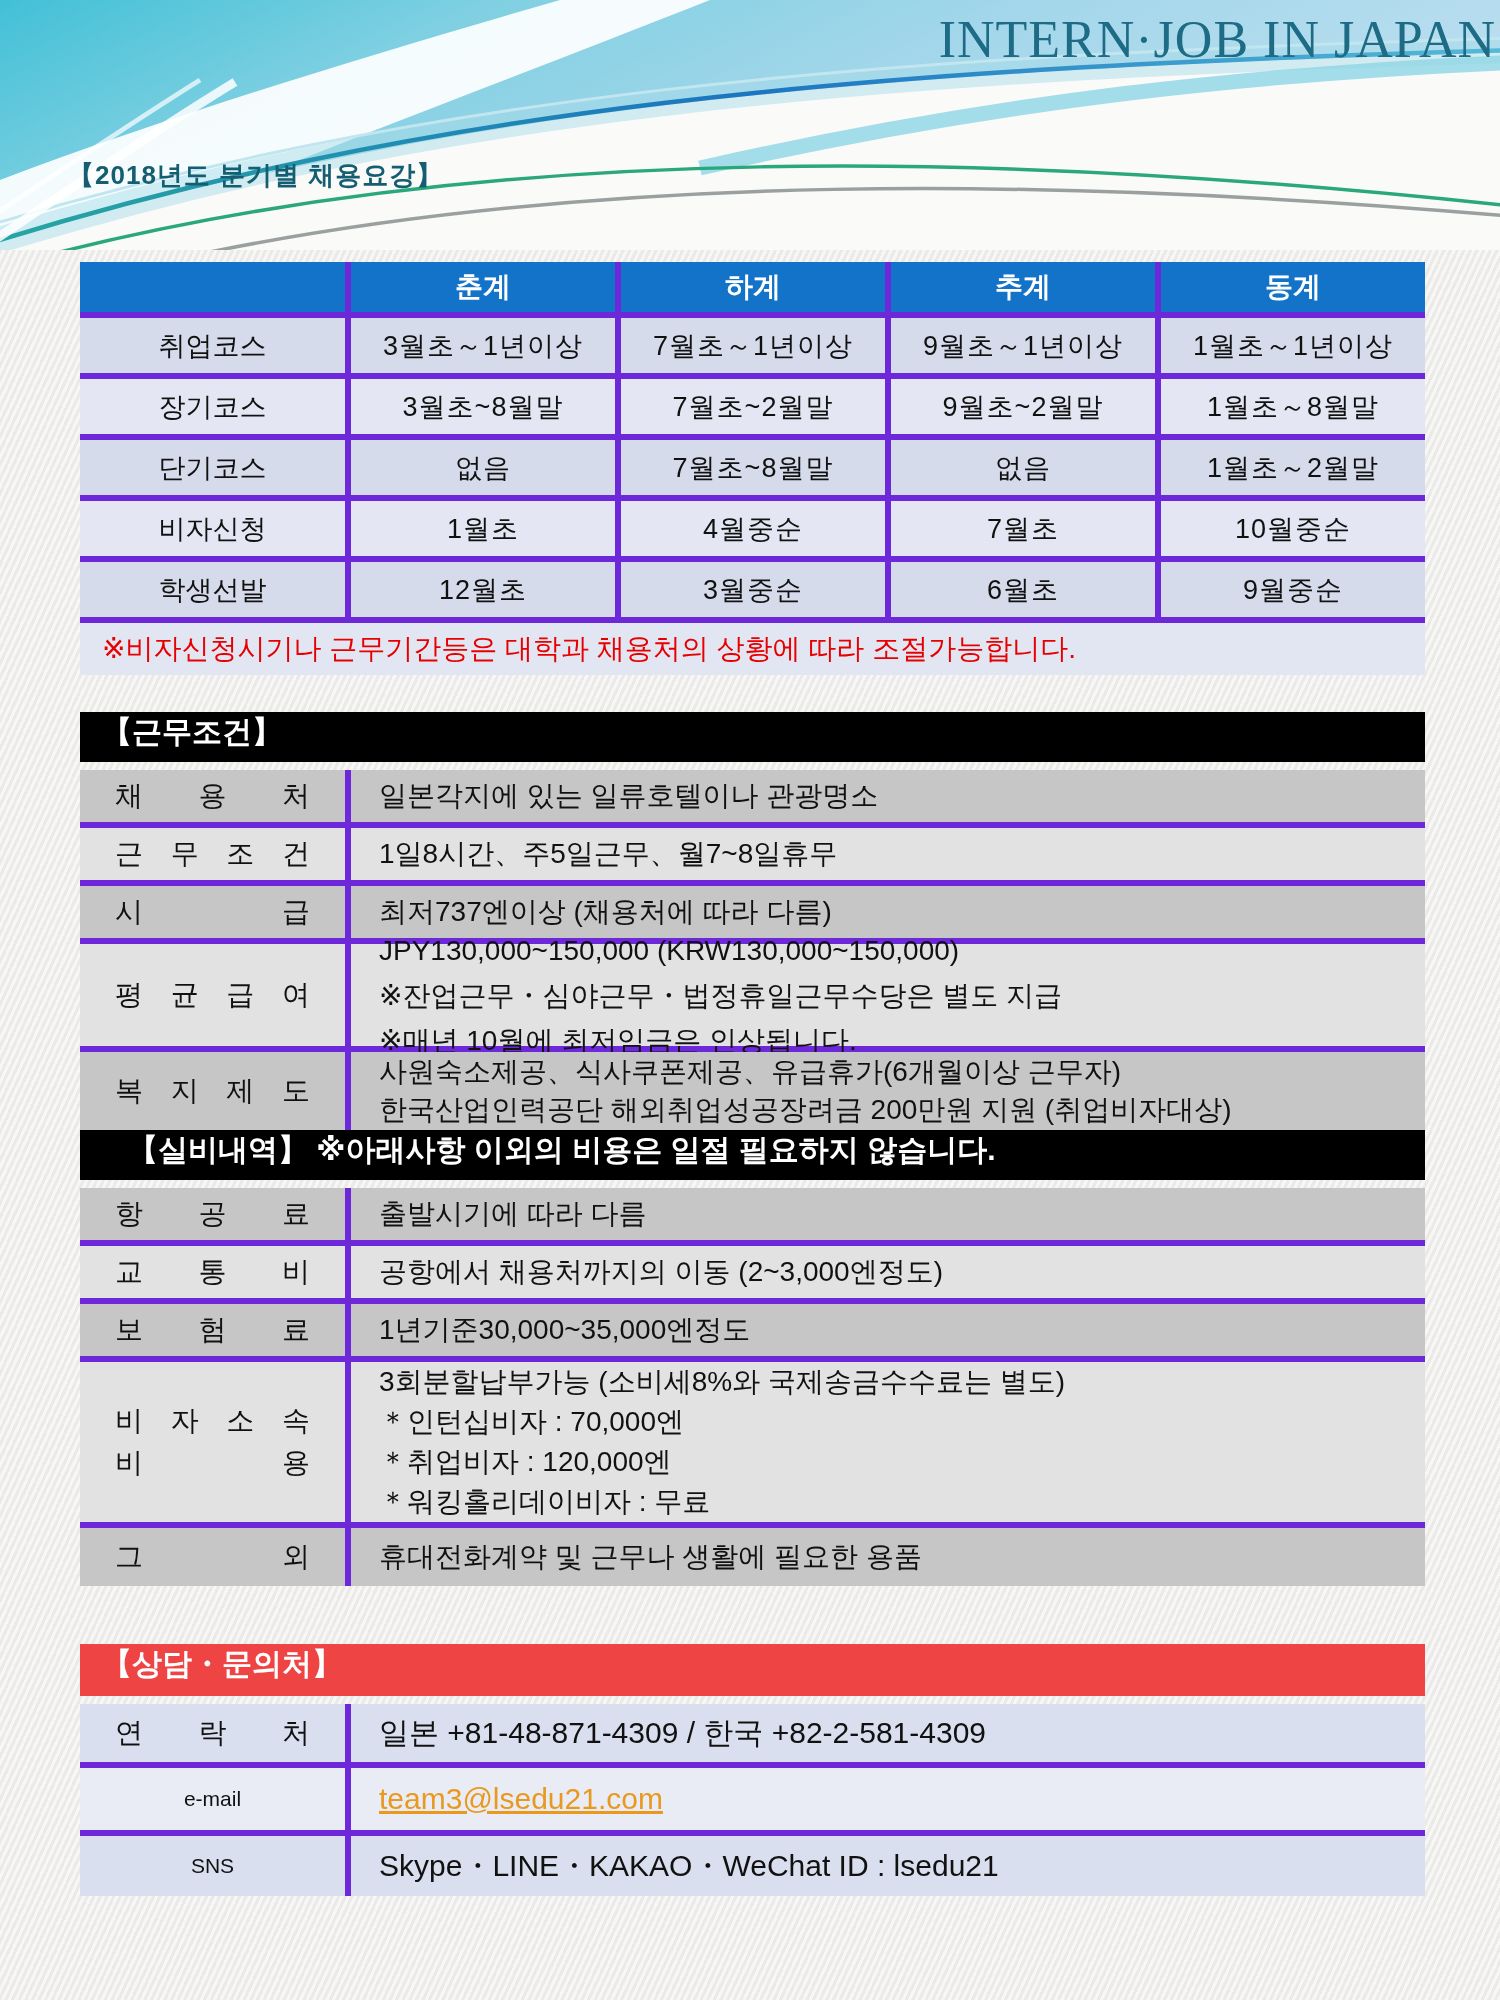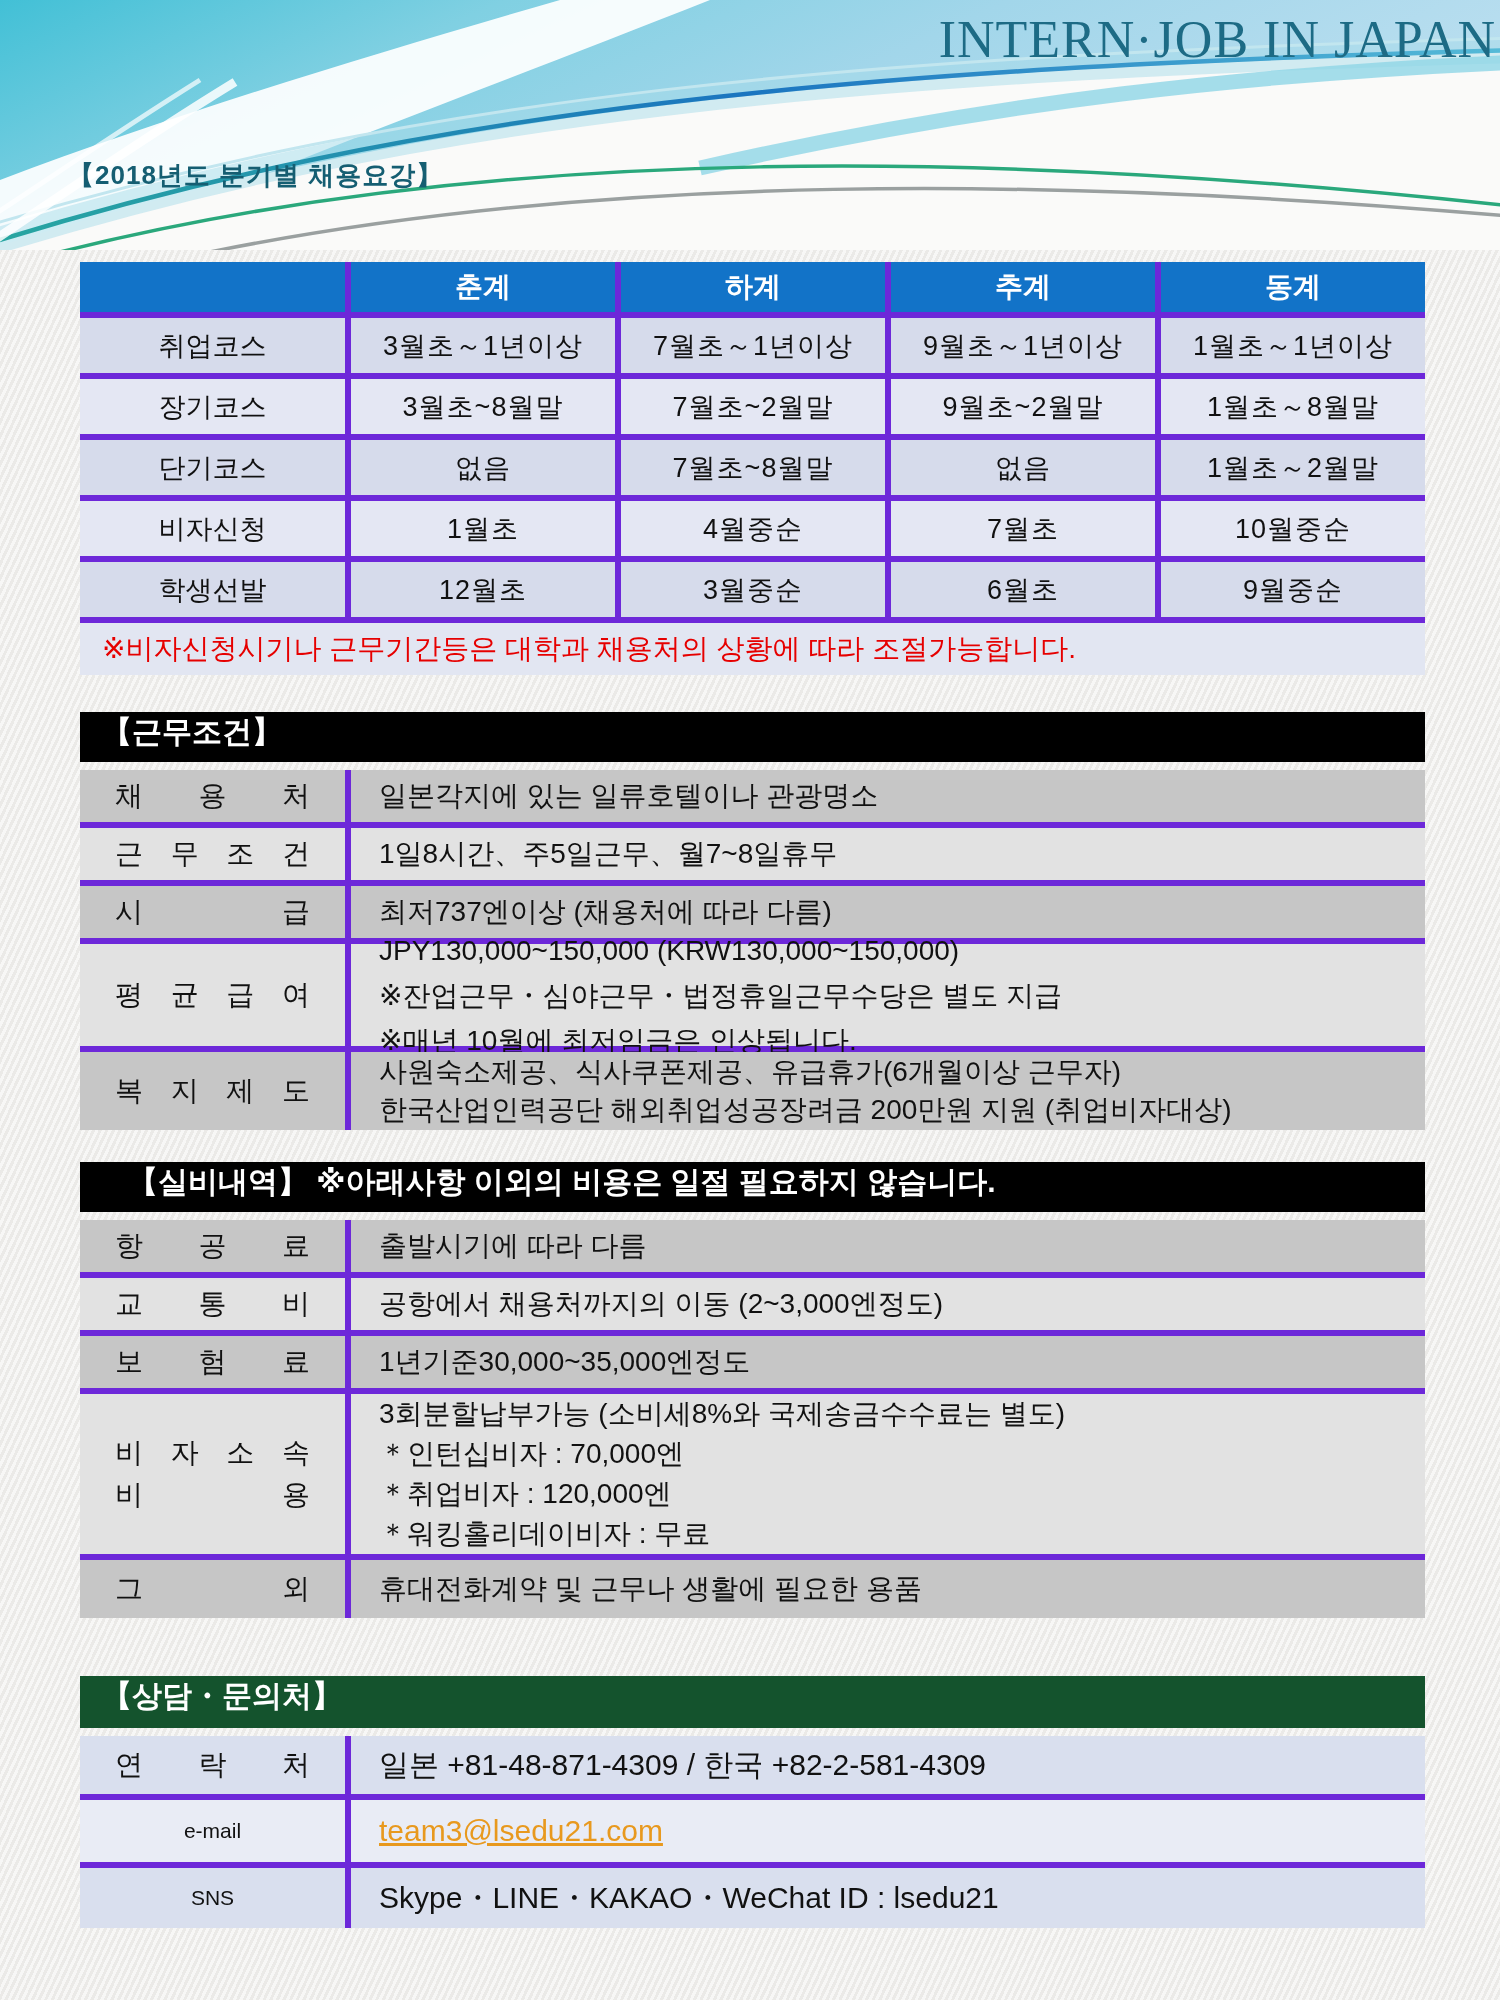--- a/index.html
+++ b/index.html
@@ -30,23 +30,23 @@
   .t1 .lc{height:55px;font-weight:normal;font-size:27px;color:#111;}
   .t1 .vc{height:55px;font-size:27px;color:#111;letter-spacing:1px;}
   .t1 .note{grid-column:1/-1;height:52px;display:flex;align-items:center;
     padding-left:22px;box-sizing:border-box;color:#e60000;font-size:28px;background:#e2e6f2;}
   .bgA{background:#d6dbeb;}
   .bgB{background:#e4e7f3;}
   
   .bar{margin-left:80px;width:1345px;display:flex;align-items:flex-start;
     padding-left:22px;box-sizing:border-box;color:#fff;font-weight:bold;font-size:30px;}
   .bar.black{background:#000;height:50px;}
-  .bar.blue{background:#14532d;height:52px;}
+  .bar.blue{background:#ef4444;height:52px;}
   .bar1{margin-top:37px;}
-  .bar2{margin-top:32px;padding-left:48px;}
+  .bar2{padding-left:48px;}
   .bar3{margin-top:58px;}
   
   .t2,.t3,.t4{grid-template-columns:265px 1fr;margin-top:8px;}
   .lbl{display:flex;flex-direction:column;align-items:center;justify-content:center;
     box-sizing:border-box;font-size:28px;color:#111;}
   .lbl [data-justify]{width:195px;line-height:42px;}
   [data-justify]{display:flex;justify-content:space-between;}
   .val{display:flex;flex-direction:column;justify-content:center;
     padding-left:28px;box-sizing:border-box;font-size:28px;color:#111;}
   .val div{line-height:42px;}

